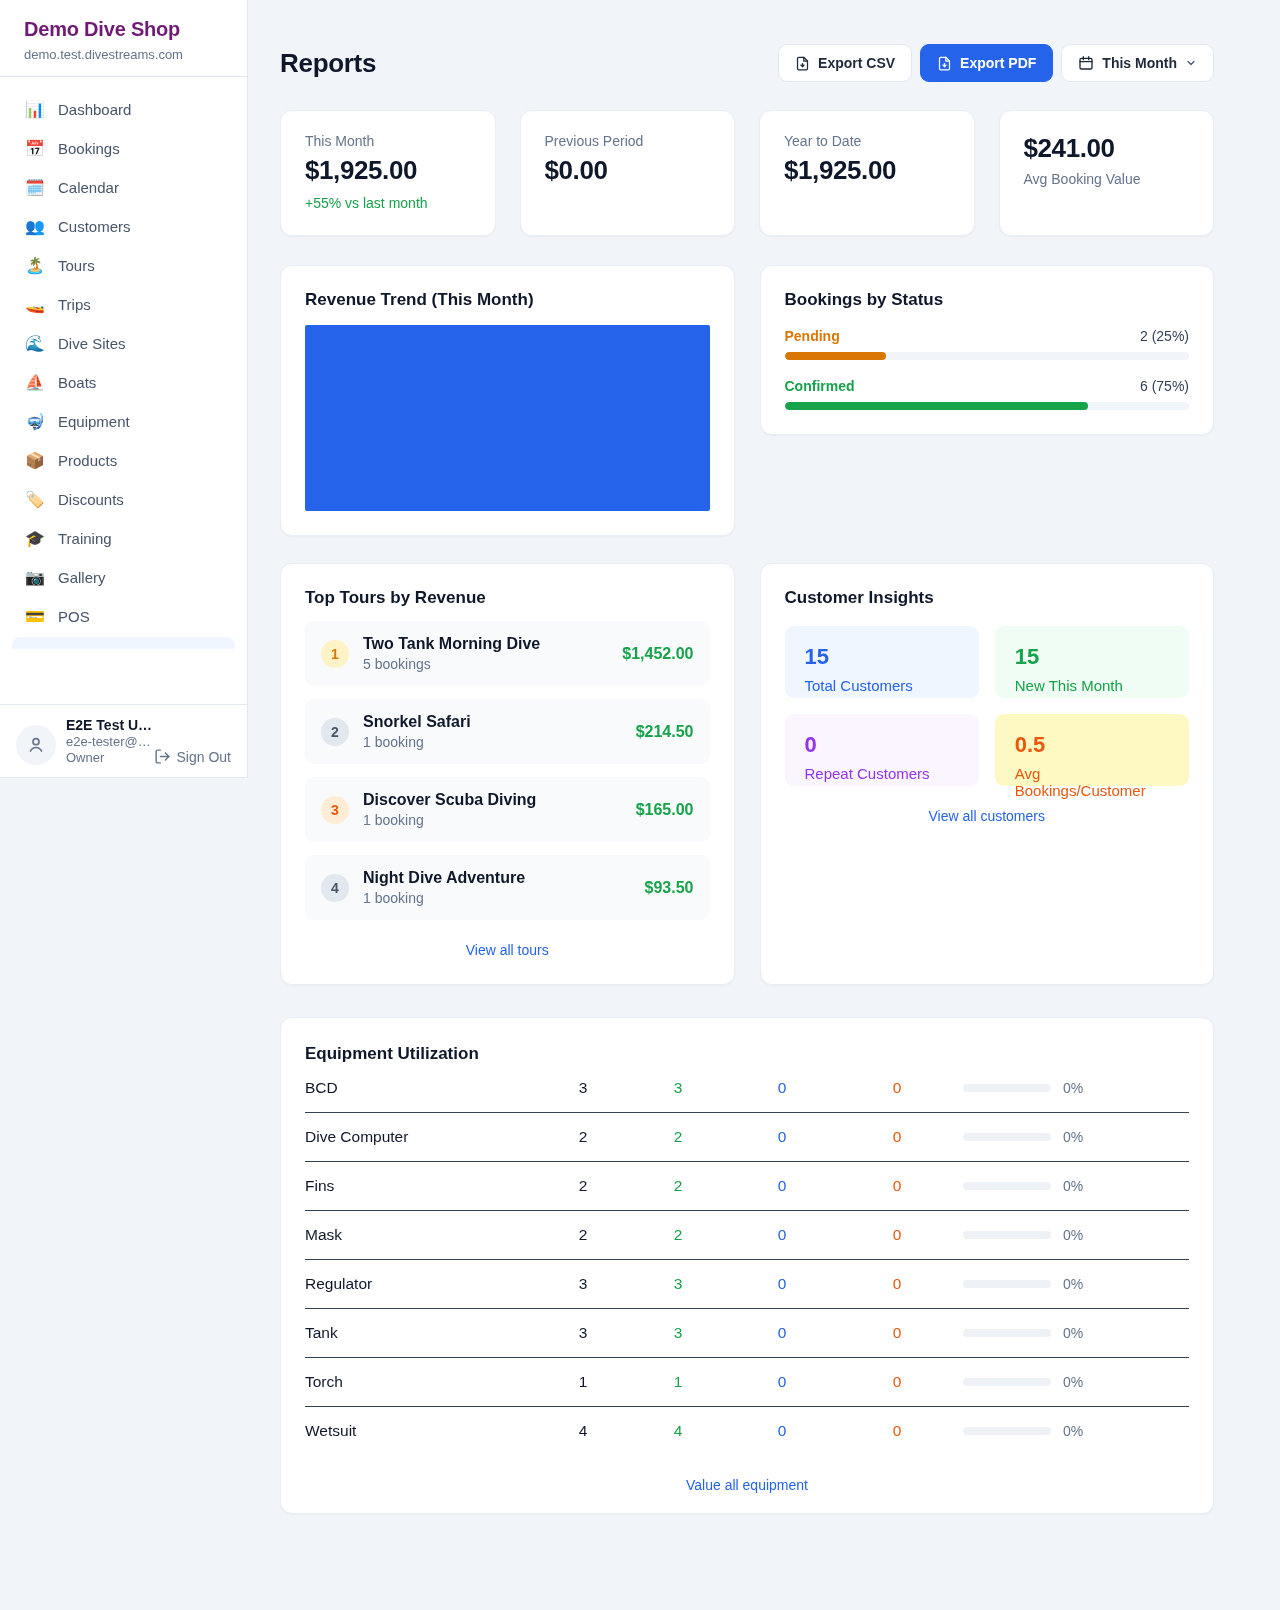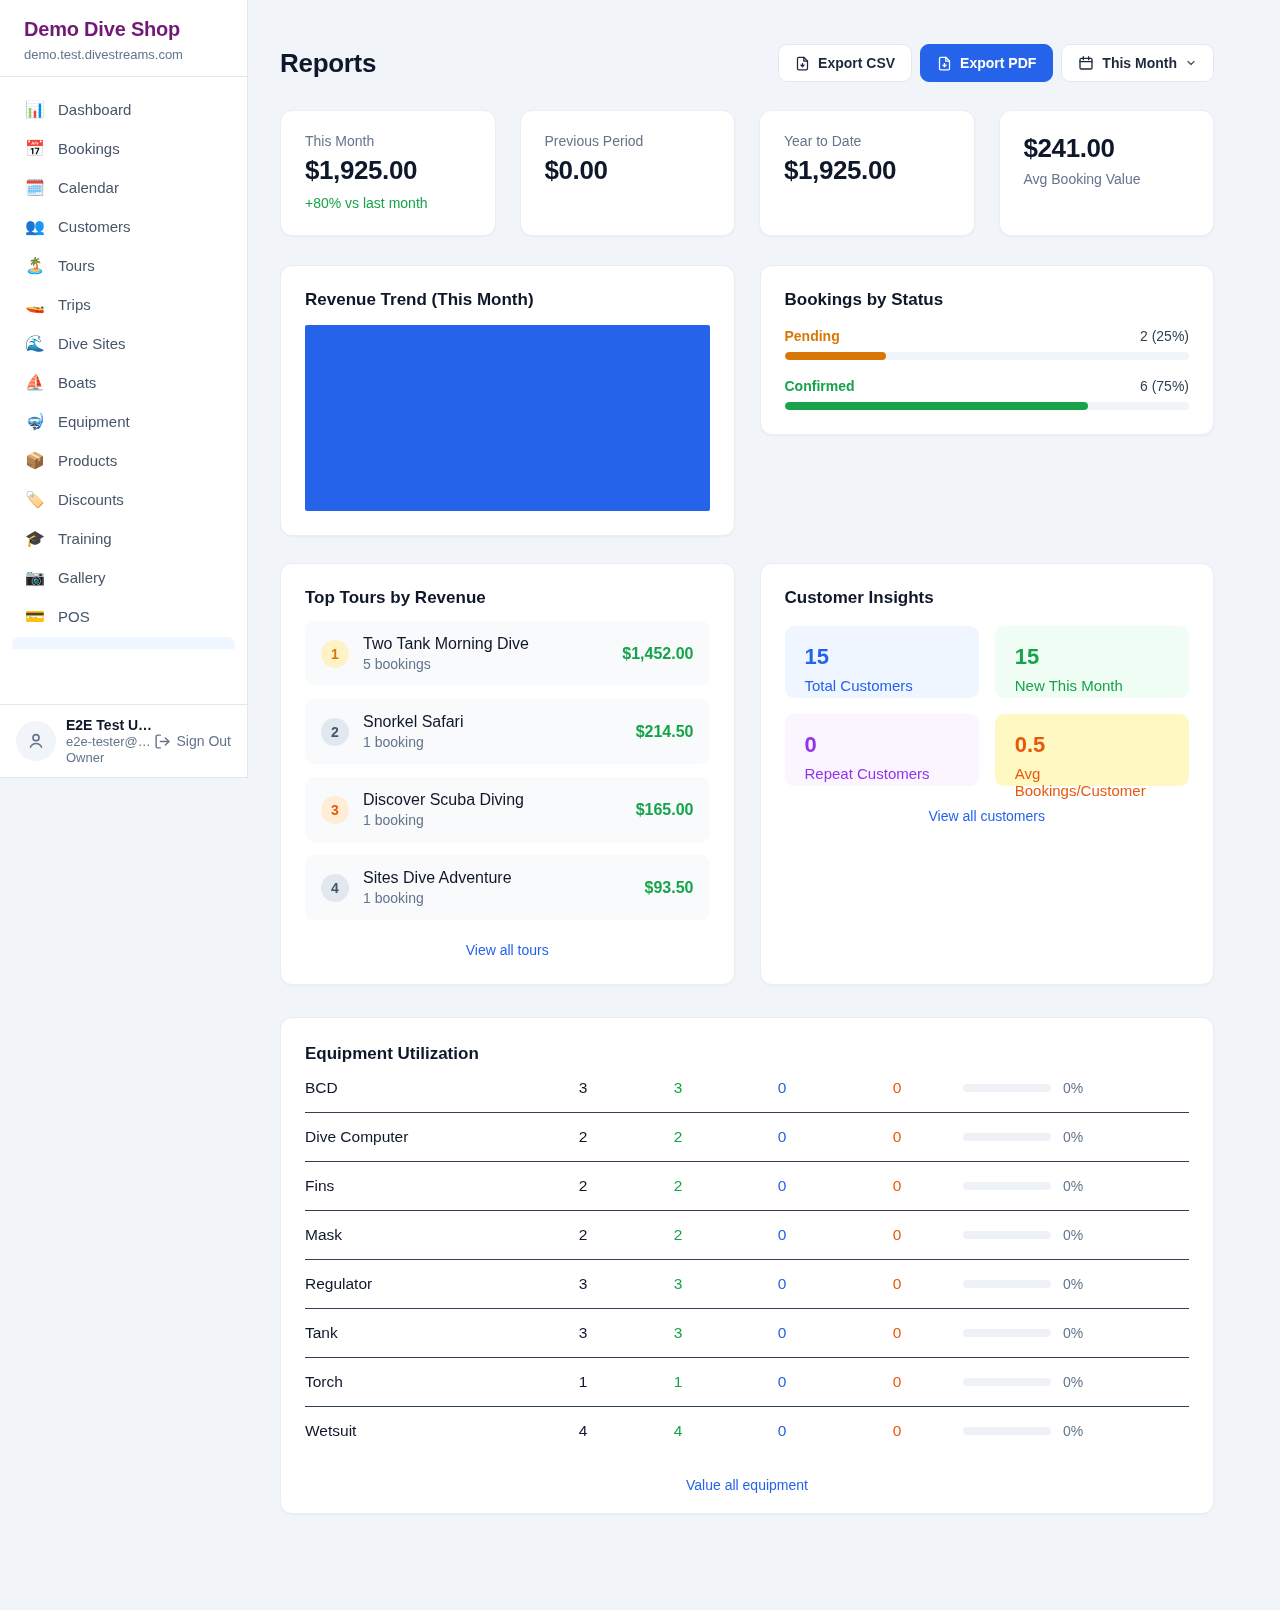--- a/index.html
+++ b/index.html
@@ -11,21 +11,21 @@
     background:#fff; border-right:1px solid #e2e8f0; border-bottom:1px solid #e2e8f0;
     display:flex; flex-direction:column; }
   .brand { padding:18px 24px 14px; border-bottom:1px solid #e2e8f0; }
   .brand-name { color:#701a75; font-size:20px; font-weight:700; letter-spacing:-0.2px; }
   .brand-domain { color:#64748b; font-size:13px; margin-top:6px; }
   .nav { flex:1; padding:14px 12px 0; overflow:hidden; }
   .nav-item { display:flex; align-items:center; gap:12px; padding:9px 12px; border-radius:8px;
     color:#475569; font-size:15px; font-weight:500; cursor:pointer; margin-bottom:2px; }
   .nav-icon { width:22px; font-size:16px; text-align:center; flex:0 0 22px; }
   .nav-item-partial { height:12px; border-radius:8px 8px 0 0; background:#eff6ff; margin:0 0 0 0; }
-  .user-box { border-top:1px solid #e2e8f0; padding:12px 16px; display:flex; align-items:center; gap:10px; }
+  .user-box { border-top:1px solid #e2e8f0; padding:12px 16px; display:flex; align-items:flex-end; gap:10px; }
   .avatar { width:40px; height:40px; border-radius:50%; background:#f1f5f9; flex:0 0 40px;
     display:flex; align-items:center; justify-content:center; }
   .user-meta { flex:1; min-width:0; }
   .user-name { font-size:14px; font-weight:700; color:#0f172a; white-space:nowrap; }
   .user-email, .user-role { font-size:13px; color:#64748b; margin-top:1px; white-space:nowrap; }
   .signout { display:flex; align-items:center; gap:6px; color:#64748b; font-size:14px; cursor:pointer; white-space:nowrap; }
 
   
   .main { position:absolute; left:280px; top:14px; width:934px; padding-bottom:40px; }
   .page-header { display:flex; align-items:center; justify-content:space-between; margin-top:30px; }
@@ -68,21 +68,21 @@
   .tour-row { display:flex; align-items:center; gap:14px; background:#f8fafc; border-radius:9px;
     padding:14px 16px; margin-top:13px; }
   .tour-row:first-of-type { margin-top:17px; }
   .rank { width:28px; height:28px; border-radius:50%; flex:0 0 28px; display:flex; align-items:center;
     justify-content:center; font-size:14px; font-weight:600; }
   .rank-1 { background:#fef3c7; color:#d97706; }
   .rank-2 { background:#e2e8f0; color:#475569; }
   .rank-3 { background:#ffedd5; color:#ea580c; }
   .rank-4 { background:#e2e8f0; color:#475569; }
   .tour-info { flex:1; min-width:0; }
-  .tour-name { font-size:16px; font-weight:400; color:#0f172a; }
+  .tour-name { font-size:16px; font-weight:700; color:#0f172a; }
   .tour-sub { font-size:14px; color:#64748b; margin-top:3px; }
   .tour-amount { font-size:16px; font-weight:700; color:#16a34a; }
   .view-link { display:block; text-align:center; color:#2563eb; font-size:14px; font-weight:500;
     margin-top:22px; cursor:pointer; text-decoration:none; }
 
   .insights-grid { display:grid; grid-template-columns:1fr 1fr; gap:16px; margin-top:18px; }
   .insight-tile { border-radius:9px; padding:18px 20px; height:72px; }
   .insight-value { font-size:22px; font-weight:700; }
   .insight-label { font-size:15px; margin-top:7px; }
   .tile-blue   { background:#eff6ff; } .tile-blue   .insight-value,.tile-blue   .insight-label { color:#2563eb; }
@@ -230,21 +230,21 @@
           <polyline points="6 9 12 15 18 9"></polyline>
         </svg>
       </button>
     </div>
   </div>
 
   <div class="stats-row">
     <div class="card stat-card">
       <div class="stat-label">This Month</div>
       <div class="stat-value">$1,925.00</div>
-      <div class="stat-delta">+80% vs last month</div>
+      <div class="stat-delta">+55% vs last month</div>
     </div>
     <div class="card stat-card">
       <div class="stat-label">Previous Period</div>
       <div class="stat-value">$0.00</div>
     </div>
     <div class="card stat-card">
       <div class="stat-label">Year to Date</div>
       <div class="stat-value">$1,925.00</div>
     </div>
     <div class="card stat-card value-first">
@@ -305,21 +305,21 @@
         <div class="rank rank-3">3</div>
         <div class="tour-info">
           <div class="tour-name">Discover Scuba Diving</div>
           <div class="tour-sub">1 booking</div>
         </div>
         <div class="tour-amount">$165.00</div>
       </div>
       <div class="tour-row">
         <div class="rank rank-4">4</div>
         <div class="tour-info">
-          <div class="tour-name">Sites Dive Adventure</div>
+          <div class="tour-name">Night Dive Adventure</div>
           <div class="tour-sub">1 booking</div>
         </div>
         <div class="tour-amount">$93.50</div>
       </div>
 
       <a class="view-link">View all tours</a>
     </div>
 
     <div class="card mid-card">
       <div class="section-title">Customer Insights</div>

